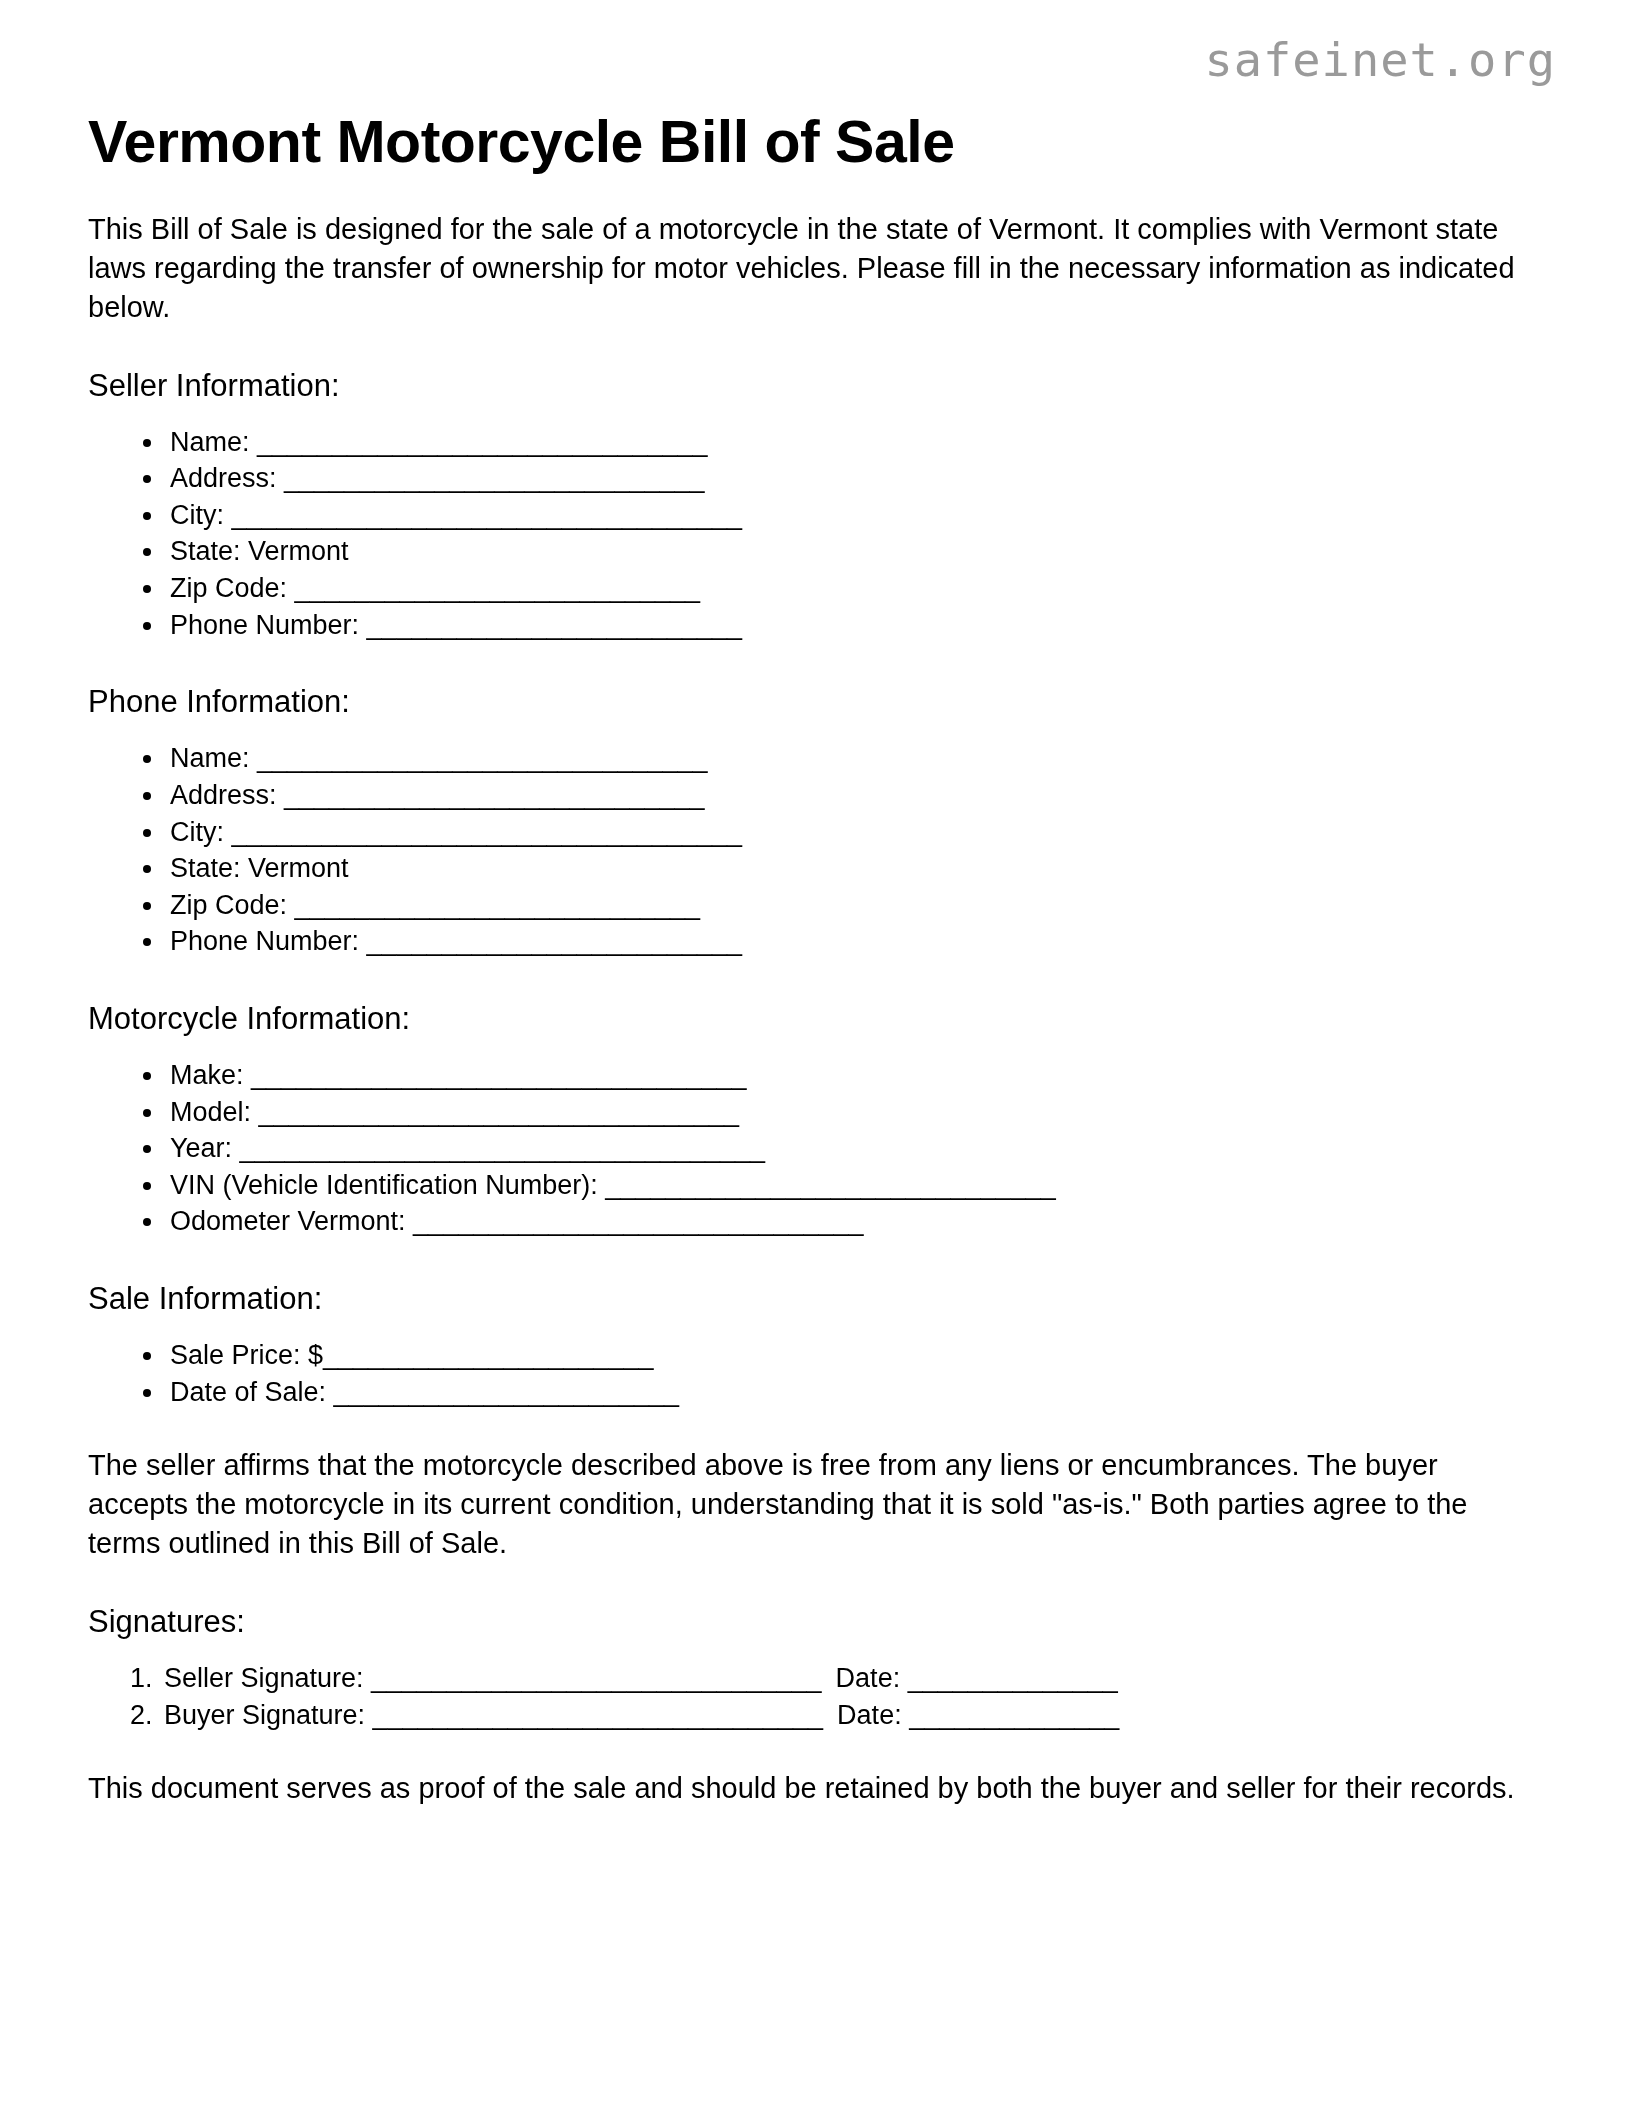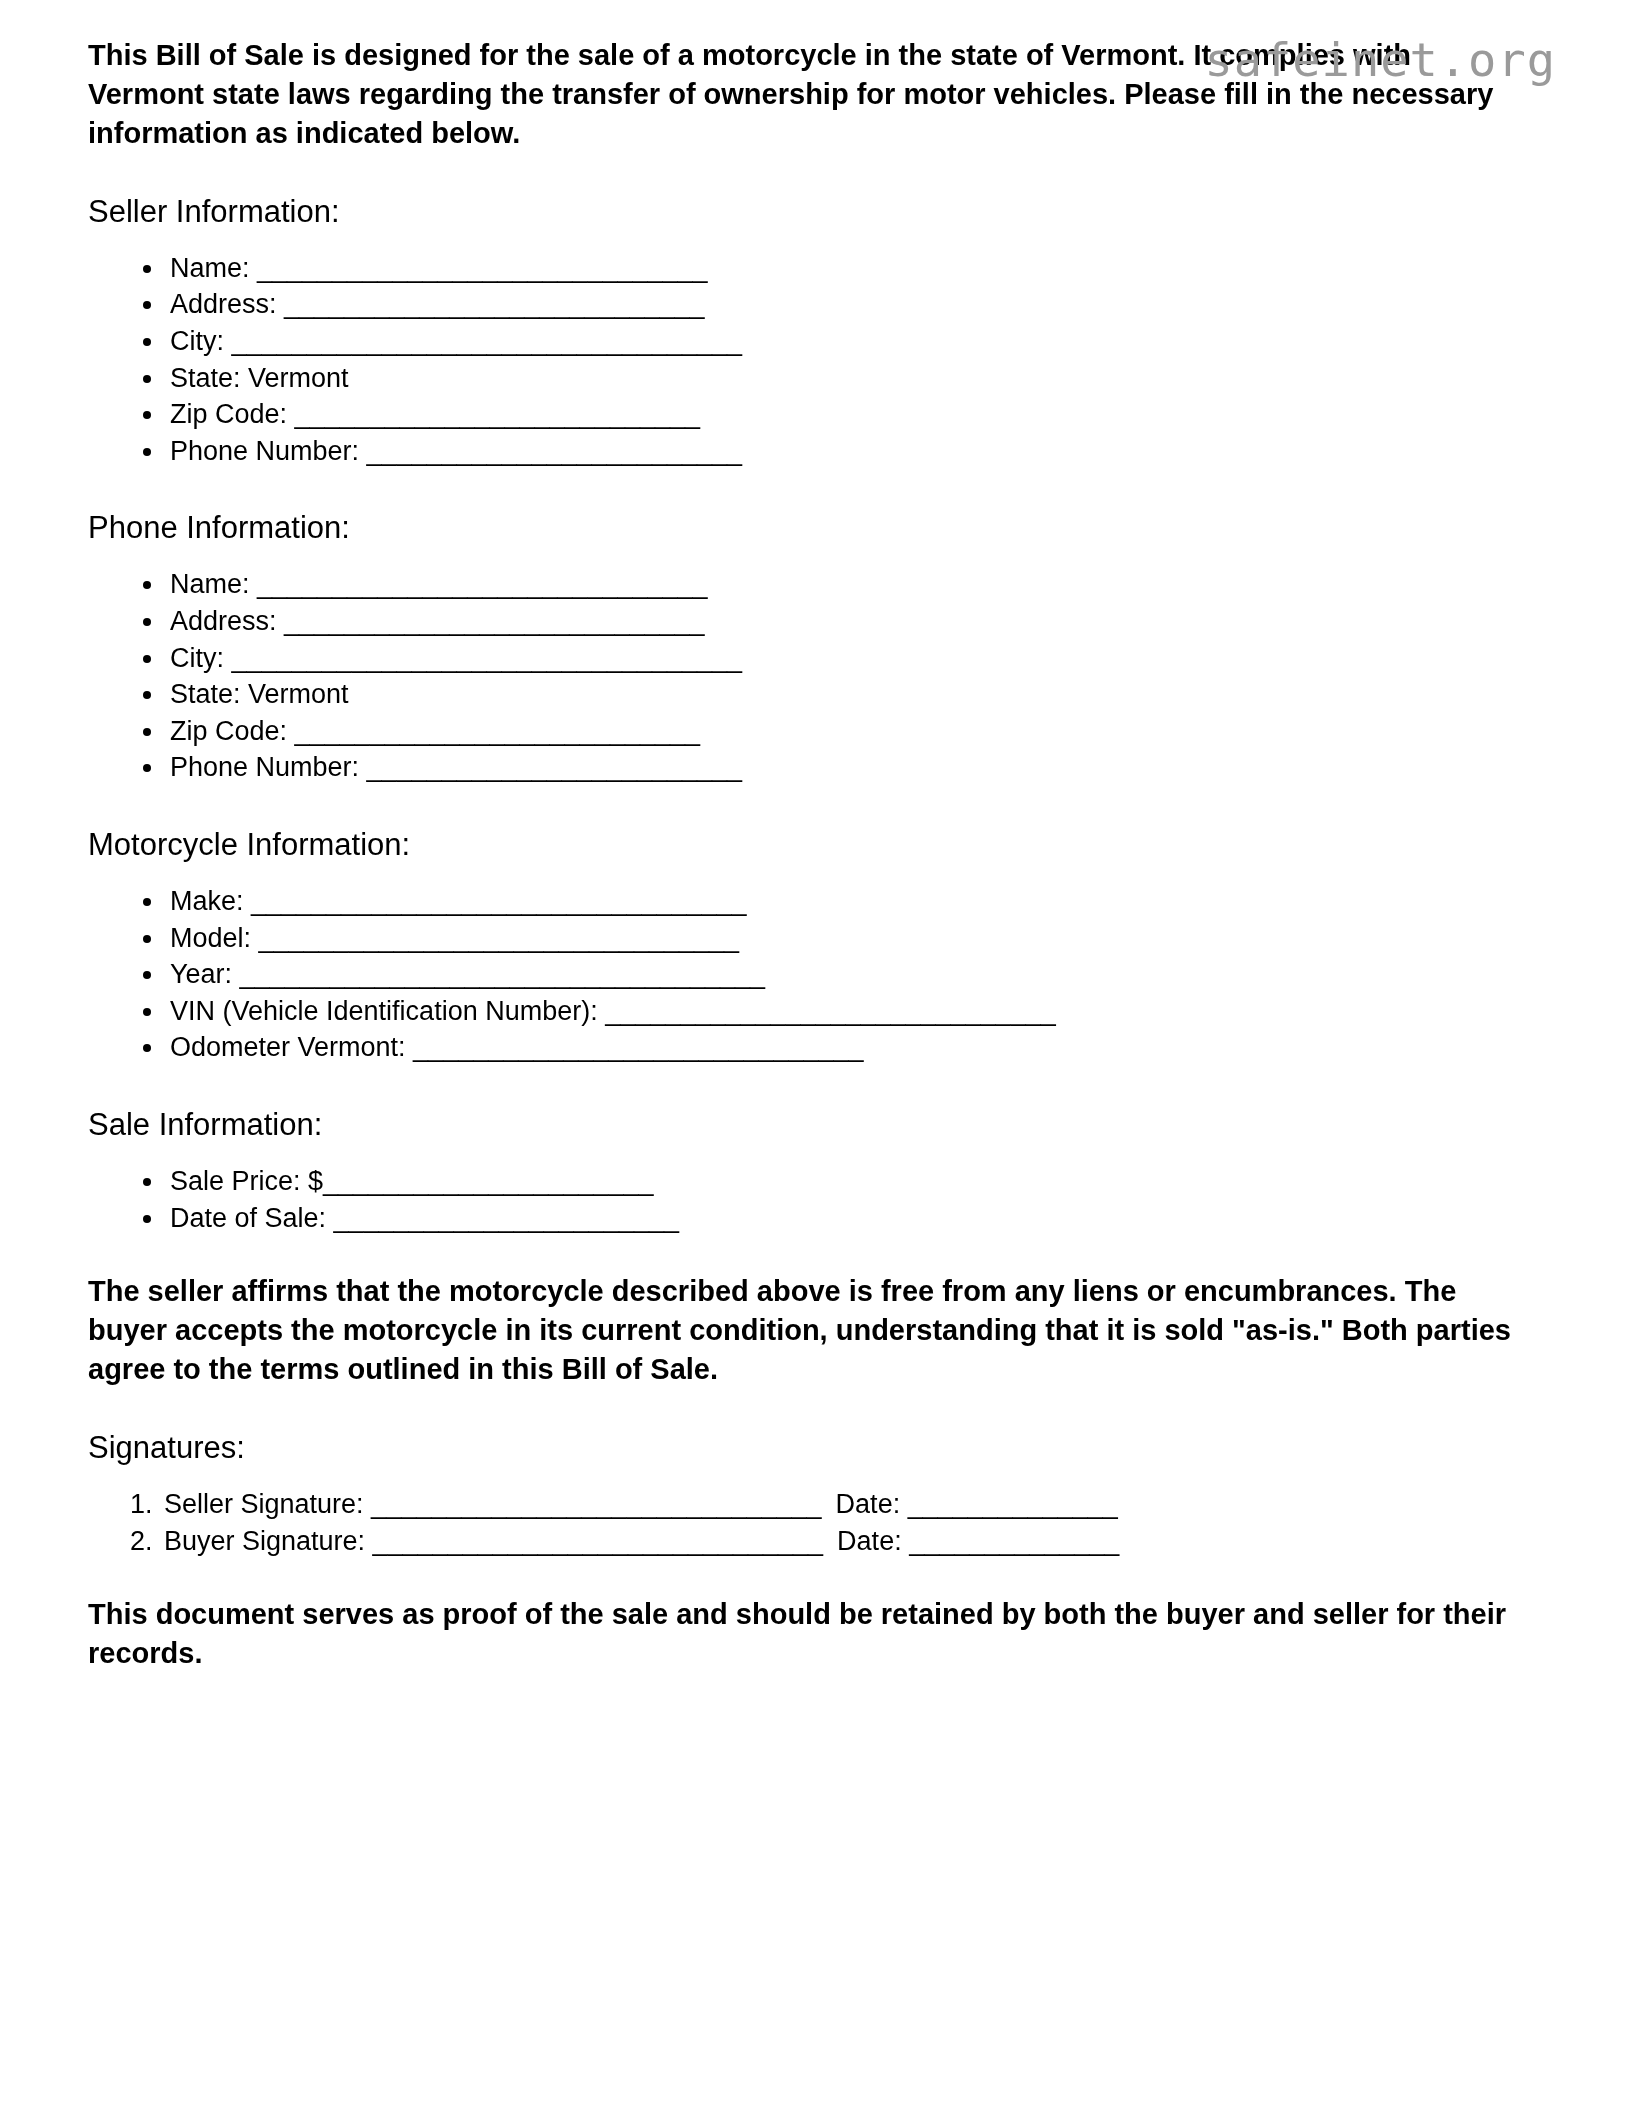--- a/index.html
+++ b/index.html
@@ -48,21 +48,20 @@
     color: #000;
   }
 
   p.para {
     margin: 0;
     padding-top: 36px;
     font-size: 29px;
     line-height: 1.34;
     max-width: 1445px;
     color: #000;
-    font-weight: bold;
   }
 
   h2.section-title {
     margin: 0;
     padding-top: 40px;
     font-size: 31px;
     font-weight: normal;
     line-height: 1.2;
     color: #000;
   }
@@ -88,20 +87,21 @@
 
   .sig-row .gap { display: inline-block; width: 14px; }
 </style>
 </head>
 <body>
 
 <div class="page">
 
   <div class="watermark">safeinet.org</div>
 
+  <h1 class="doc-title">Vermont Motorcycle Bill of Sale</h1>
 
   <p class="para">This Bill of Sale is designed for the sale of a motorcycle in the state of Vermont. It complies with Vermont state laws regarding the transfer of ownership for motor vehicles. Please fill in the necessary information as indicated below.</p>
 
   <h2 class="section-title">Seller Information:</h2>
   <ul class="field-list">
     <li>Name: ______________________________</li>
     <li>Address: ____________________________</li>
     <li>City: __________________________________</li>
     <li>State: Vermont</li>
     <li>Zip Code: ___________________________</li>

